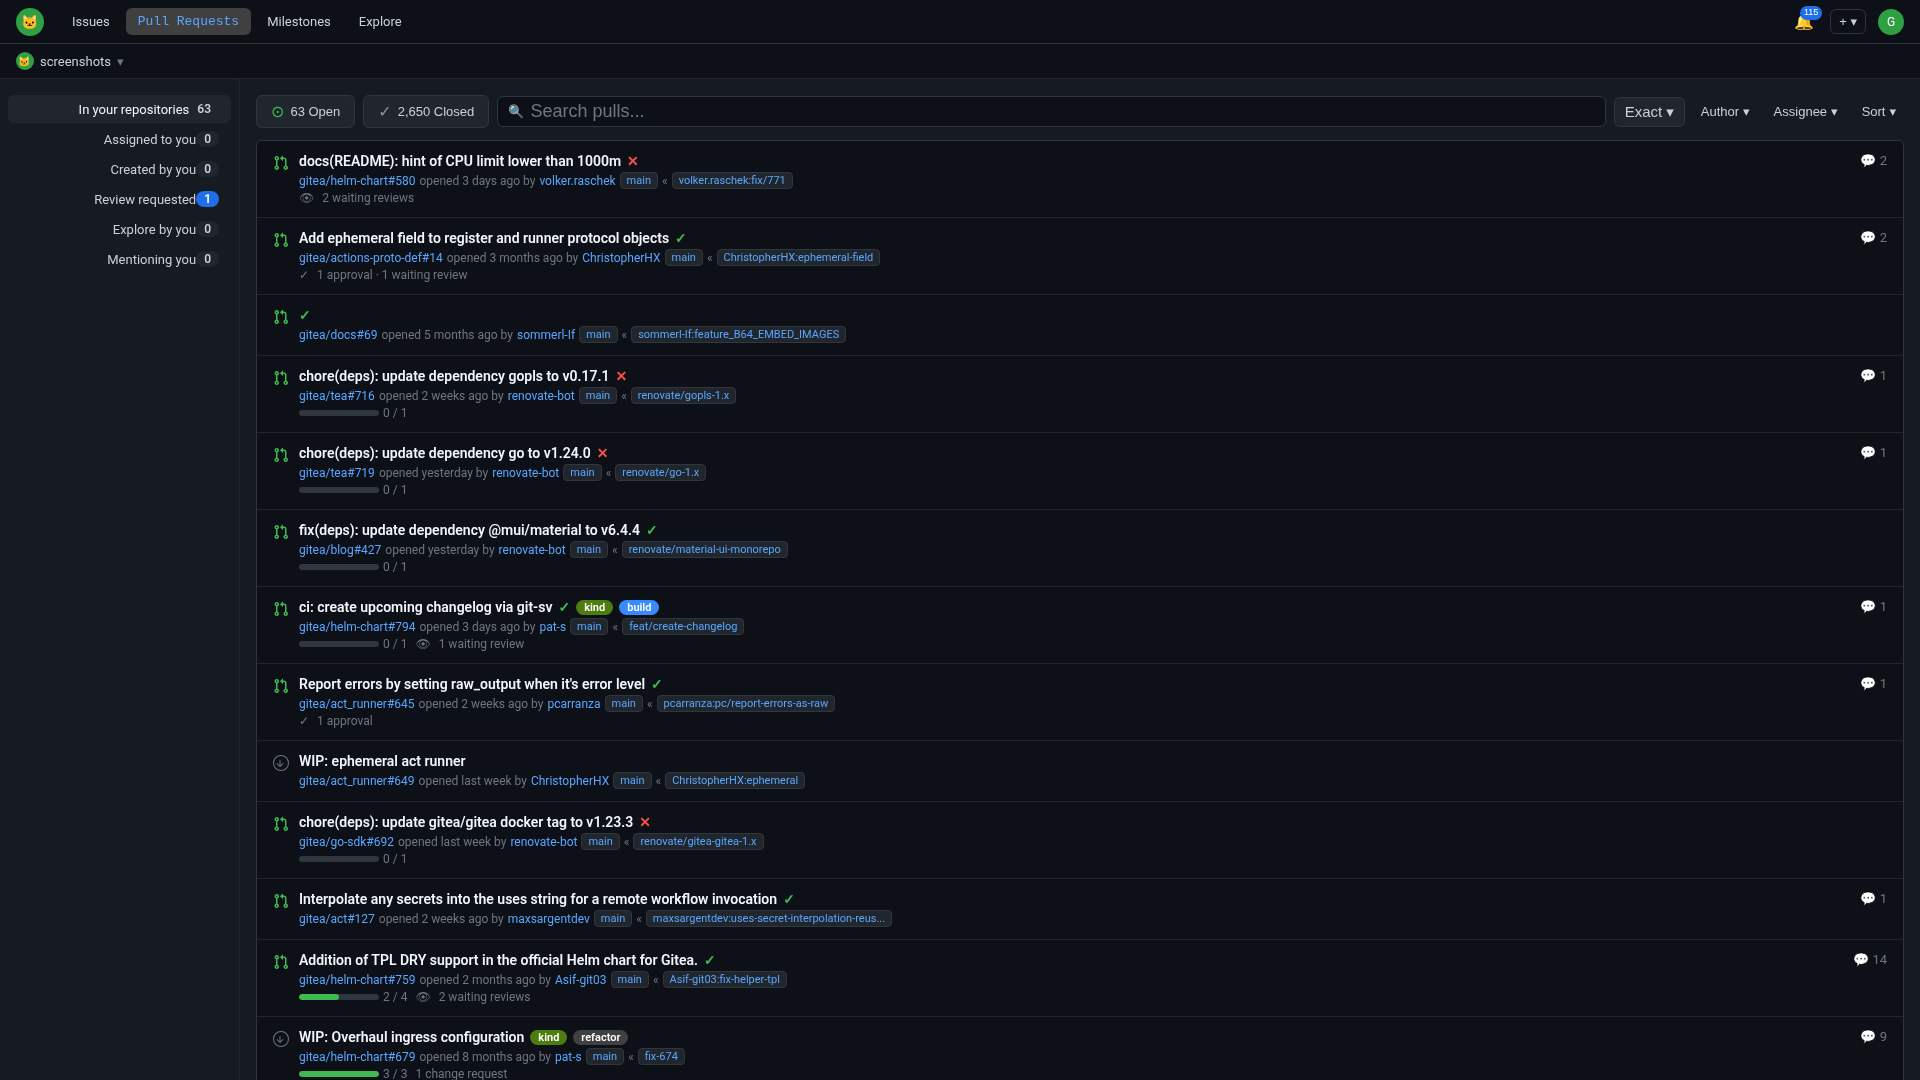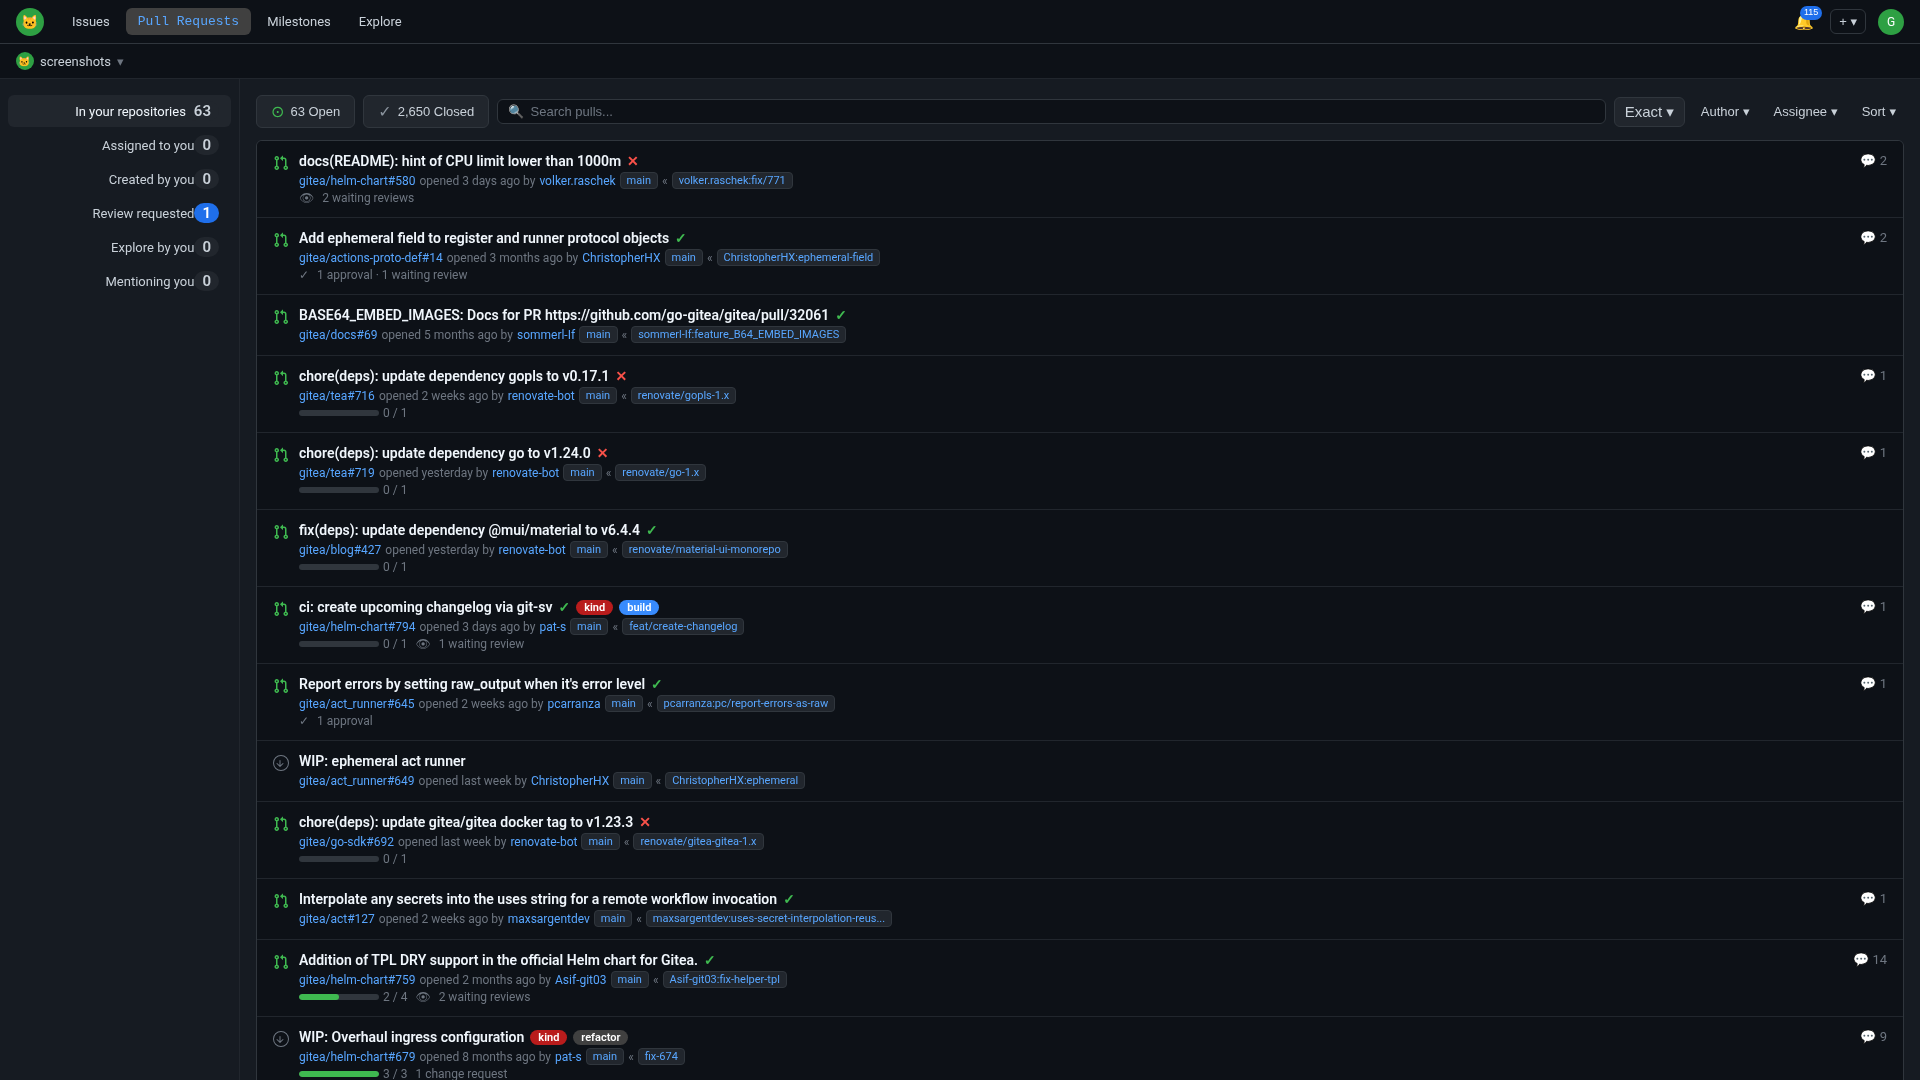--- a/index.html
+++ b/index.html
@@ -146,21 +146,21 @@
       margin-bottom: 2px;
       text-align: right;
     }
     .sidebar-item.active { background: #21262d; color: #f0f6fc; }
     .sidebar-item-label { flex: 1; }
     .sidebar-badge {
       background: #21262d;
       color: #c9d1d9;
       border-radius: 20px;
       padding: 1px 8px;
-      font-size: 15px;
+      font-size: 12px;
       font-weight: 600;
     }
     .sidebar-badge.highlight {
       background: #1f6feb;
       color: white;
     }
 
     
     .content {
       flex: 1;
@@ -198,21 +198,21 @@
       background: #0d1117;
       border: 1px solid #30363d;
       border-radius: 6px;
       padding: 4px 10px;
       gap: 6px;
     }
     .search-wrap input {
       background: none;
       border: none;
       color: #c9d1d9;
-      font-size: 13px;
+      font-size: 18px;
       outline: none;
       width: 100%;
     }
     .search-wrap input::placeholder { color: #6e7681; }
     .search-icon { color: #6e7681; }
     .exact-btn {
       display: flex;
       align-items: center;
       gap: 4px;
       background: #21262d;
@@ -293,21 +293,21 @@
       padding: 1px 6px;
       font-size: 11px;
       color: #58a6ff;
     }
     .label-tag {
       padding: 1px 8px;
       border-radius: 20px;
       font-size: 11px;
       font-weight: 600;
     }
-    .label-kind { background: #b91c1c; color: white; }
+    .label-kind { background: #4d7c0f; color: white; }
     .label-build { background: #388bfd; color: white; }
     .label-refactor { background: #404040; color: white; }
 
     .pr-extra {
       display: flex;
       align-items: center;
       gap: 8px;
       margin-top: 2px;
       font-size: 12px;
       color: #6e7681;
@@ -477,21 +477,20 @@
               <span>2</span>
             </div>
           </div>
         </div>
         <div class="pr-item">
           <div class="pr-icon" style="color: rgb(63, 185, 80);"><svg width="16" height="16" viewBox="0 0 16 16" fill="currentColor">
               <path d="M7.177 3.073L9.573.677A.25.25 0 0110 .854v4.792a.25.25 0 01-.427.177L7.177 3.427a.25.25 0 010-.354zM3.75 2.5a.75.75 0 100 1.5.75.75 0 000-1.5zm-2.25.75a2.25 2.25 0 113 2.122v5.256a2.251 2.251 0 11-1.5 0V5.372A2.25 2.25 0 011.5 3.25zM11 2.5h-1V4h1a1 1 0 011 1v5.628a2.251 2.251 0 101.5 0V5A2.5 2.5 0 0011 2.5zm1 10.25a.75.75 0 111.5 0 .75.75 0 01-1.5 0zM3.75 12a.75.75 0 100 1.5.75.75 0 000-1.5z"></path>
             </svg></div>
           <div class="pr-body">
             <div class="pr-title">
-              <a href="#">BASE64_EMBED_IMAGES: Docs for PR https://github.com/go-gitea/gitea/pull/32061</a>
               <span class="pr-status-check">✓</span>
             </div>
             <div class="pr-meta"><a href="#">gitea/docs#69</a> opened 5 months ago by <a href="#">sommerl-If</a> <span class="branch-tag">main</span> «  <span class="branch-tag">sommerl-If:feature_B64_EMBED_IMAGES</span></div>
           </div>
           <div class="pr-right"></div>
         </div>
         <div class="pr-item">
           <div class="pr-icon" style="color: rgb(63, 185, 80);"><svg width="16" height="16" viewBox="0 0 16 16" fill="currentColor">
               <path d="M7.177 3.073L9.573.677A.25.25 0 0110 .854v4.792a.25.25 0 01-.427.177L7.177 3.427a.25.25 0 010-.354zM3.75 2.5a.75.75 0 100 1.5.75.75 0 000-1.5zm-2.25.75a2.25 2.25 0 113 2.122v5.256a2.251 2.251 0 11-1.5 0V5.372A2.25 2.25 0 011.5 3.25zM11 2.5h-1V4h1a1 1 0 011 1v5.628a2.251 2.251 0 101.5 0V5A2.5 2.5 0 0011 2.5zm1 10.25a.75.75 0 111.5 0 .75.75 0 01-1.5 0zM3.75 12a.75.75 0 100 1.5.75.75 0 000-1.5z"></path>
             </svg></div>

